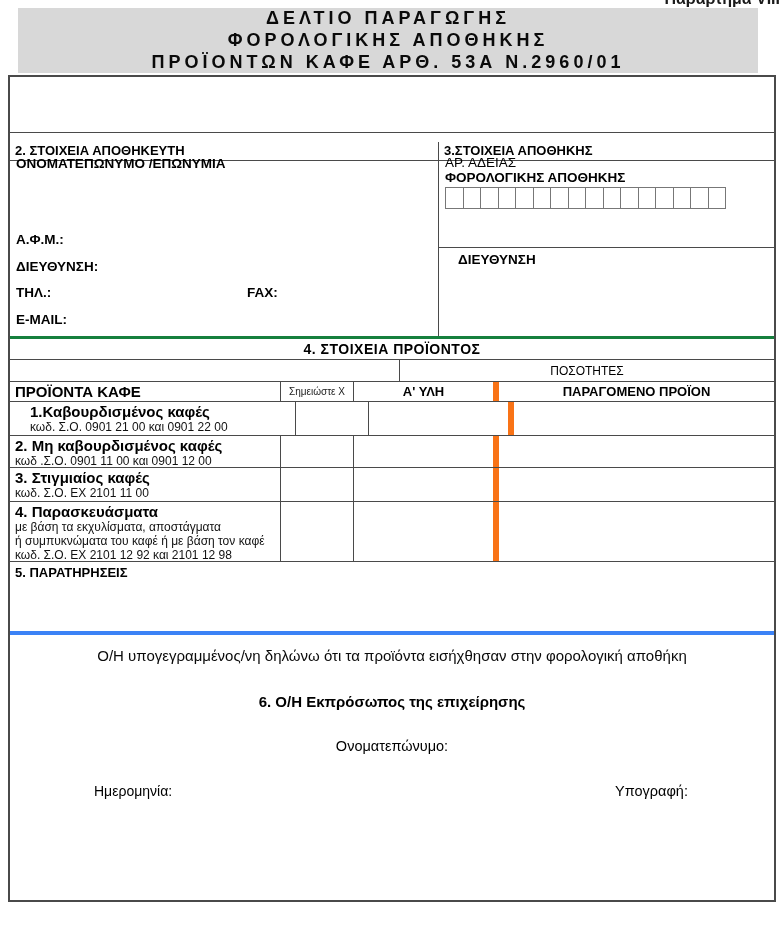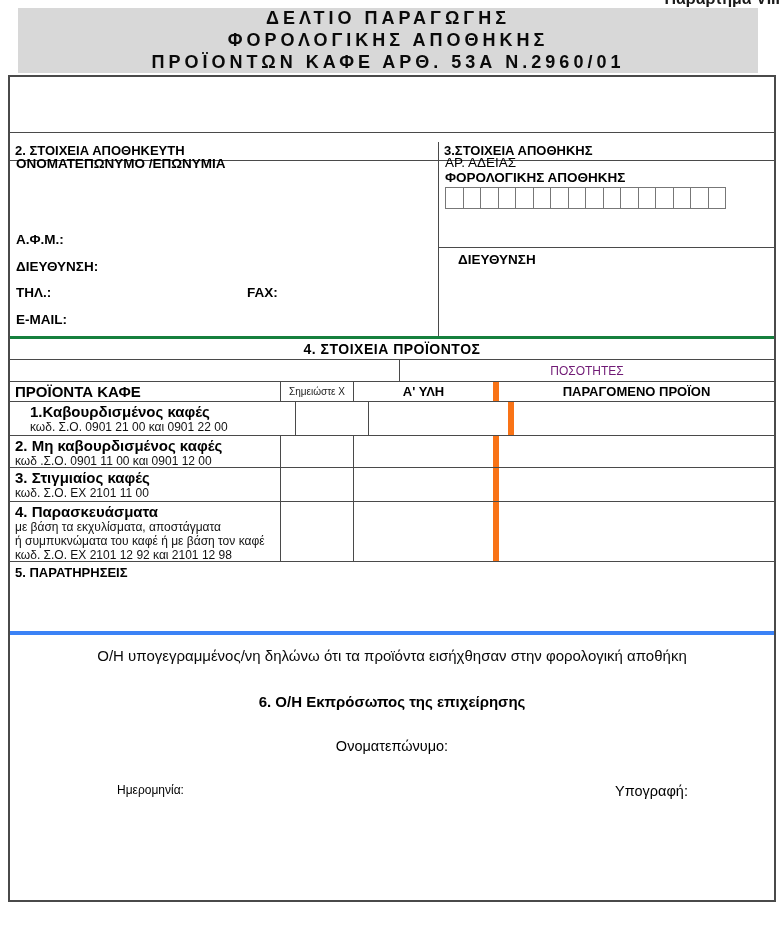--- a/index.html
+++ b/index.html
@@ -63,21 +63,21 @@
   .w-div { position: absolute; left: 0; top: 95px; width: 100%; border-bottom: 1px solid #4a4a4a; }
   .w-addr { position: absolute; left: 6px; top: 100px; font-size: 13.5px; font-weight: bold; margin-left: 13px; }
   .w-addr-fill { position: absolute; left: 0; top: 118px; width: 100%; height: 65px; }
 
   .sec4-title { position: absolute; left: 0; top: 262px; width: 100%; height: 21px; border-bottom: 1px solid #4a4a4a;
     display: flex; justify-content: center; align-items: center;
     font-size: 14px; font-weight: bold; letter-spacing: 0.5px; }
 
   .qty-row { position: absolute; left: 0; top: 283px; width: 100%; height: 22px; border-bottom: 1px solid #4a4a4a; display: flex; }
   .qty-empty { width: 390px; border-right: 1px solid #4a4a4a; }
-  .qty-head { flex: 1; display: flex; justify-content: center; align-items: center; font-size: 12px; color: #701a75; }
+  .qty-head { flex: 1; display: flex; justify-content: center; align-items: center; font-size: 12px; color: #000000; }
 
   .thead-row { position: absolute; left: 0; top: 305px; width: 100%; height: 20px; border-bottom: 1px solid #4a4a4a; display: flex; }
   .col-product  { width: 271px; border-right: 1px solid #4a4a4a; }
   .col-check    { width: 73px;  border-right: 1px solid #4a4a4a; }
   .col-raw      { width: 145px; border-right: 6px solid #f97316; }
   .col-produced { flex: 1; }
   .thead-row .col-product { font-size: 15px; font-weight: bold; padding: 1px 0 0 5px; }
   .thead-row .col-check   { font-size: 10px; display: flex; justify-content: center; align-items: center; color: #222; }
   .thead-row .col-raw, .thead-row .col-produced { font-size: 13px; font-weight: bold; display: flex; justify-content: center; align-items: center; }
 
@@ -90,21 +90,21 @@
   .pname { font-size: 15px; font-weight: bold; line-height: 17px; white-space: nowrap; }
   .pdesc { font-size: 12px; line-height: 14px; color: #111; white-space: nowrap; }
 
   .sec5 { position: absolute; left: 0; top: 485px; width: 100%; height: 73px; border-bottom: 4px solid #3b82f6; }
   .sec5-fill { position: absolute; left: 0; top: 20px; width: 100%; height: 50px; }
 
   .decl-cell { position: absolute; left: 0; top: 558px; width: 100%; height: 267px; }
   .decl-text { position: absolute; left: 0; top: 12px; width: 100%; text-align: center; font-size: 15px; color: #0a0a0a; }
   .s6-title  { position: absolute; left: 0; top: 58px; width: 100%; text-align: center; font-size: 15px; font-weight: bold; }
   .s6-name   { position: absolute; left: 0; top: 103px; width: 100%; text-align: center; font-size: 14.5px; }
-  .s6-date   { position: absolute; left: 107px;  top: 148px; font-size: 12px; }
+  .s6-date   { position: absolute; left: 84px;  top: 148px; font-size: 14px; }
   .s6-sign   { position: absolute; left: 605px; top: 148px; font-size: 14.5px; }
   .s6-fill   { position: absolute; height: 18px; }
 </style>
 </head>
 <body>
 
 <div class="page">
 
   <div class="annex">Παράρτημα VIII</div>
 

